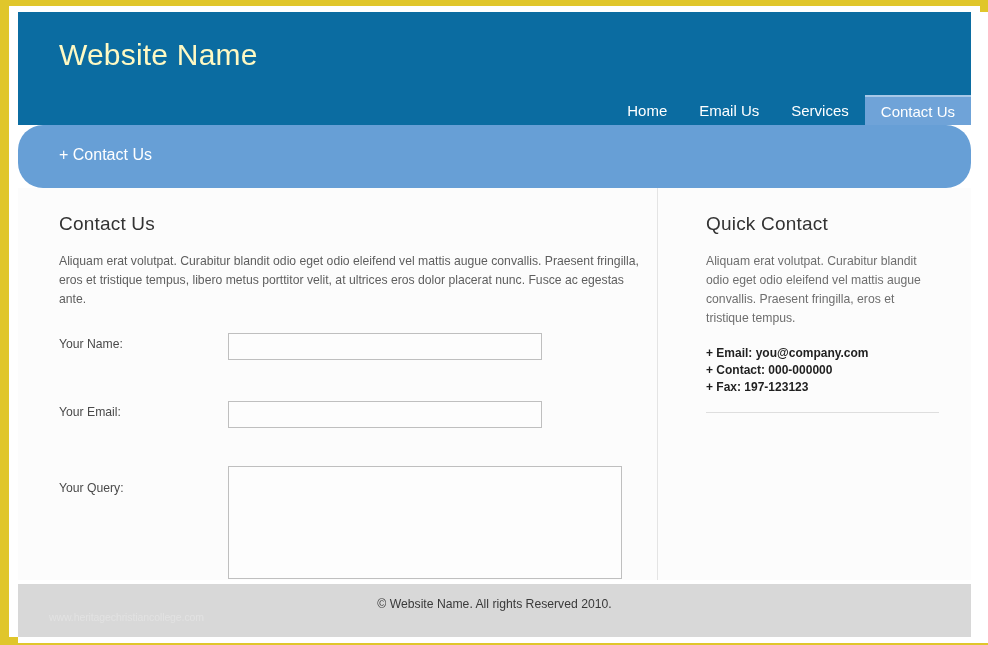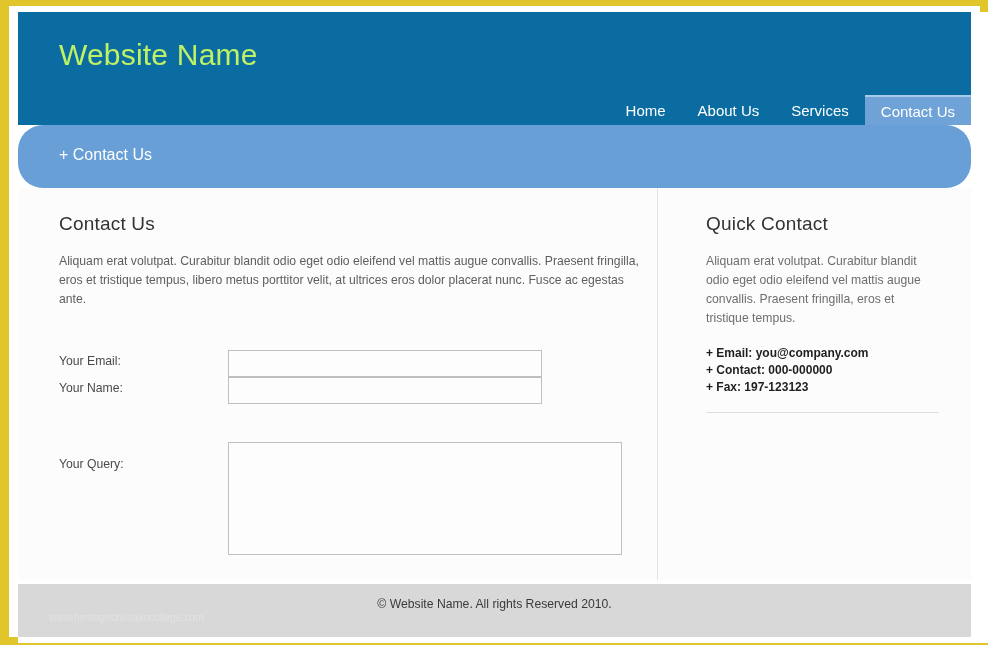--- a/index.html
+++ b/index.html
@@ -52,21 +52,21 @@
     position: relative;
     width: 953px;
     height: 113px;
     background: #0B6CA1;
   }
   #site-title {
     position: absolute;
     left: 41px;
     top: 26px;
     font-size: 30px;
-    color: #bef264;
+    color: #fef9c3;
     letter-spacing: 0.2px;
     font-weight: normal;
     margin: 0;
     white-space: nowrap;
   }
 
   
   #nav {
     position: absolute;
     right: 0px;
@@ -287,47 +287,47 @@
 
 <div id="page-frame">
   <div id="page-inner">
     <div id="site">
 
       <div id="header">
         <h1 id="site-title">Website Name</h1>
 
         <nav id="nav">
           <div class="nav-item">Home</div>
-          <div class="nav-item">About Us</div>
+          <div class="nav-item">Email Us</div>
           <div class="nav-item">Services</div>
           <div class="nav-item active">Contact Us</div>
         </nav>
       </div>
 
       <div id="breadcrumb-bar">
         <div id="breadcrumb-text">+ Contact Us</div>
       </div>
 
       <div id="content-wrap">
         <div id="content-divider"></div>
 
         <div id="main-col">
           <h2 id="main-heading">Contact Us</h2>
           <p id="main-intro">Aliquam erat volutpat. Curabitur blandit odio eget odio eleifend vel mattis augue convallis. Praesent fringilla, eros et tristique tempus, libero metus porttitor velit, at ultrices eros dolor placerat nunc. Fusce ac egestas ante.</p>
 
           <form id="contact-form">
 
+            <div class="form-row" id="row-name" style="height:27px;">
+              <label class="form-label">Your Name:</label>
+              <input class="text-input" id="input-name" type="text" value="" style="">
+            </div>
+
             <div class="form-row" id="row-email" style="height:27px;">
               <label class="form-label">Your Email:</label>
               <input class="text-input" id="input-email" type="text" value="" style="">
-            </div>
-
-            <div class="form-row" id="row-name" style="height:27px;">
-              <label class="form-label">Your Name:</label>
-              <input class="text-input" id="input-name" type="text" value="" style="">
             </div>
 
             <div class="form-row" id="row-query" style="height:113px;">
               <label class="form-label">Your Query:</label>
               <textarea class="text-input" id="input-query" style=""></textarea>
             </div>
 
             <div id="submit-row">
               
             </div>

